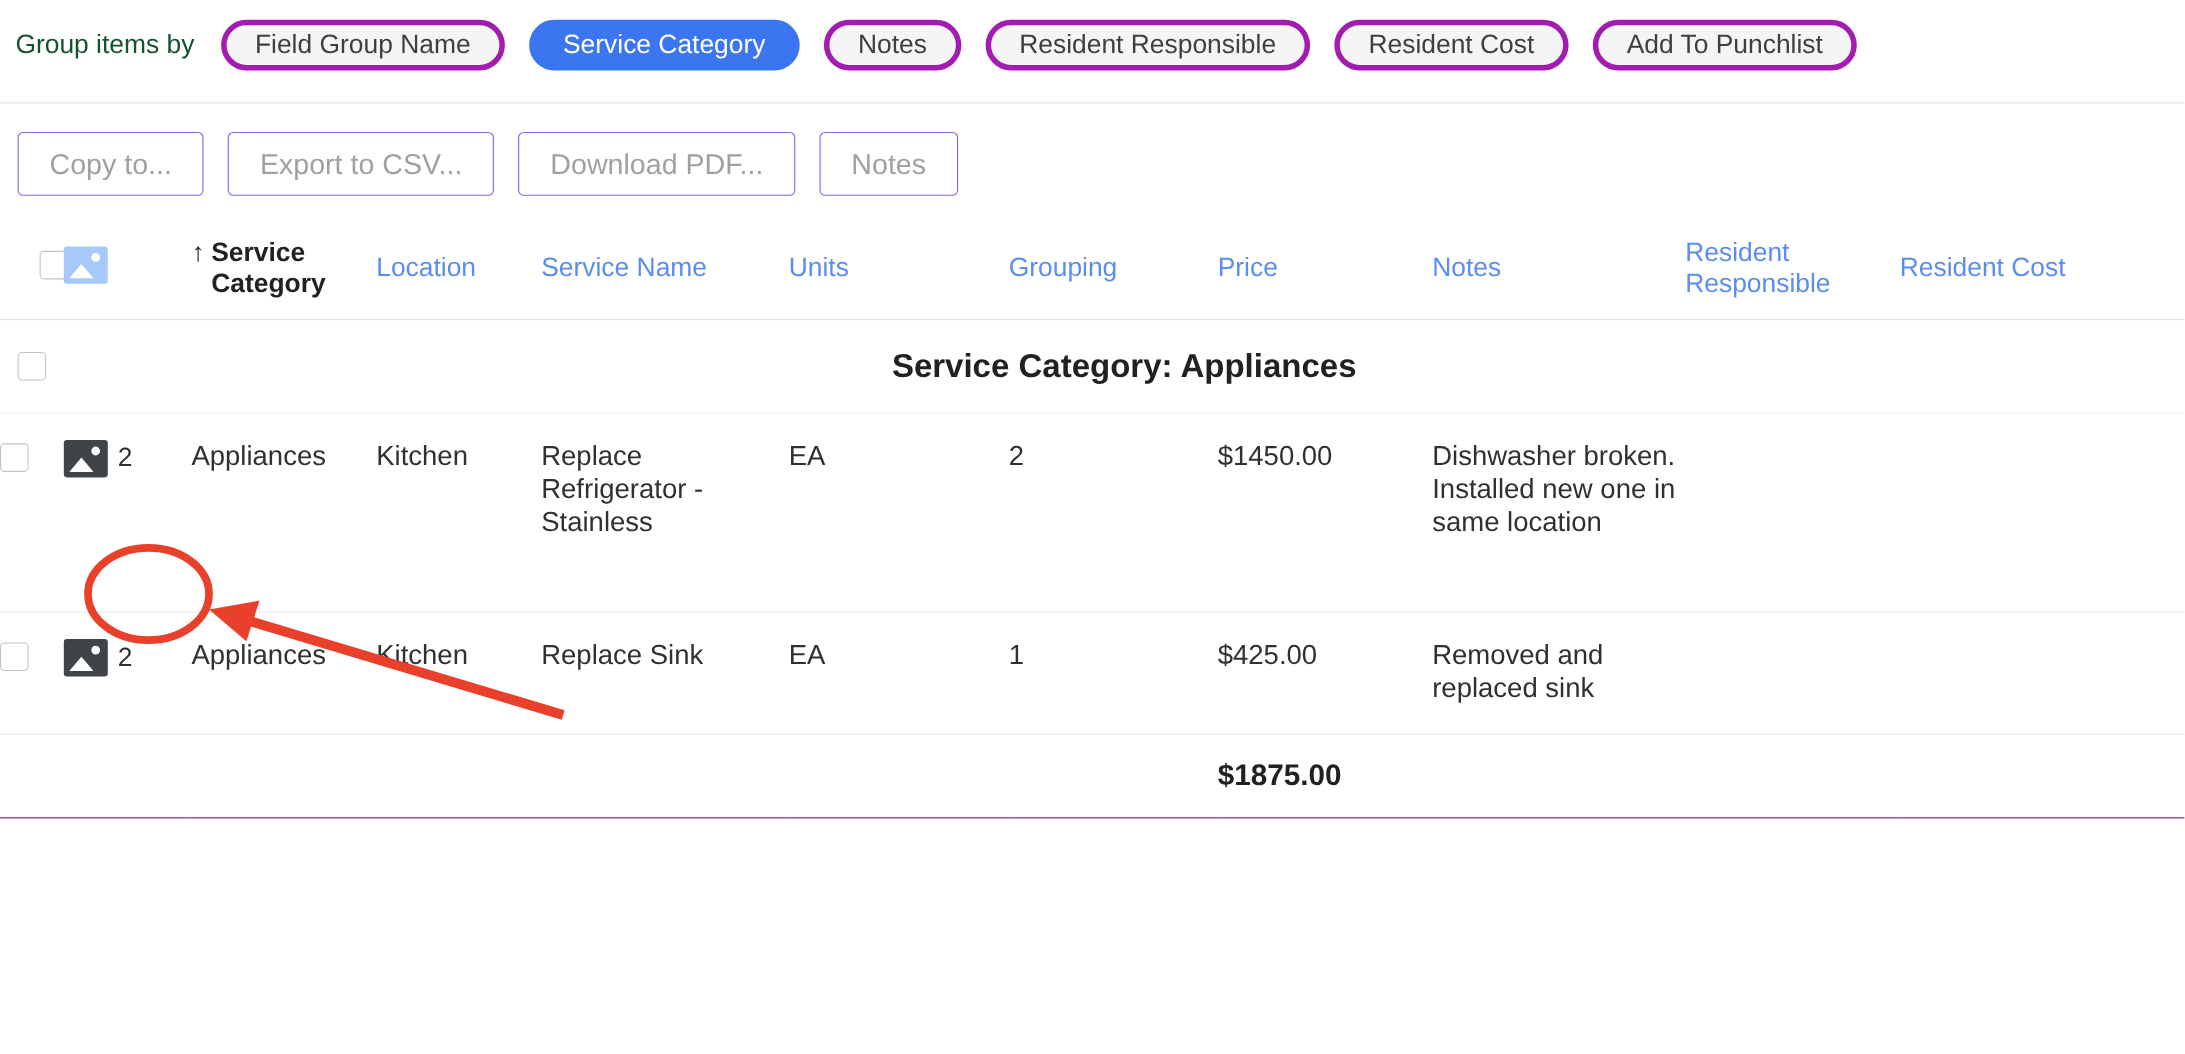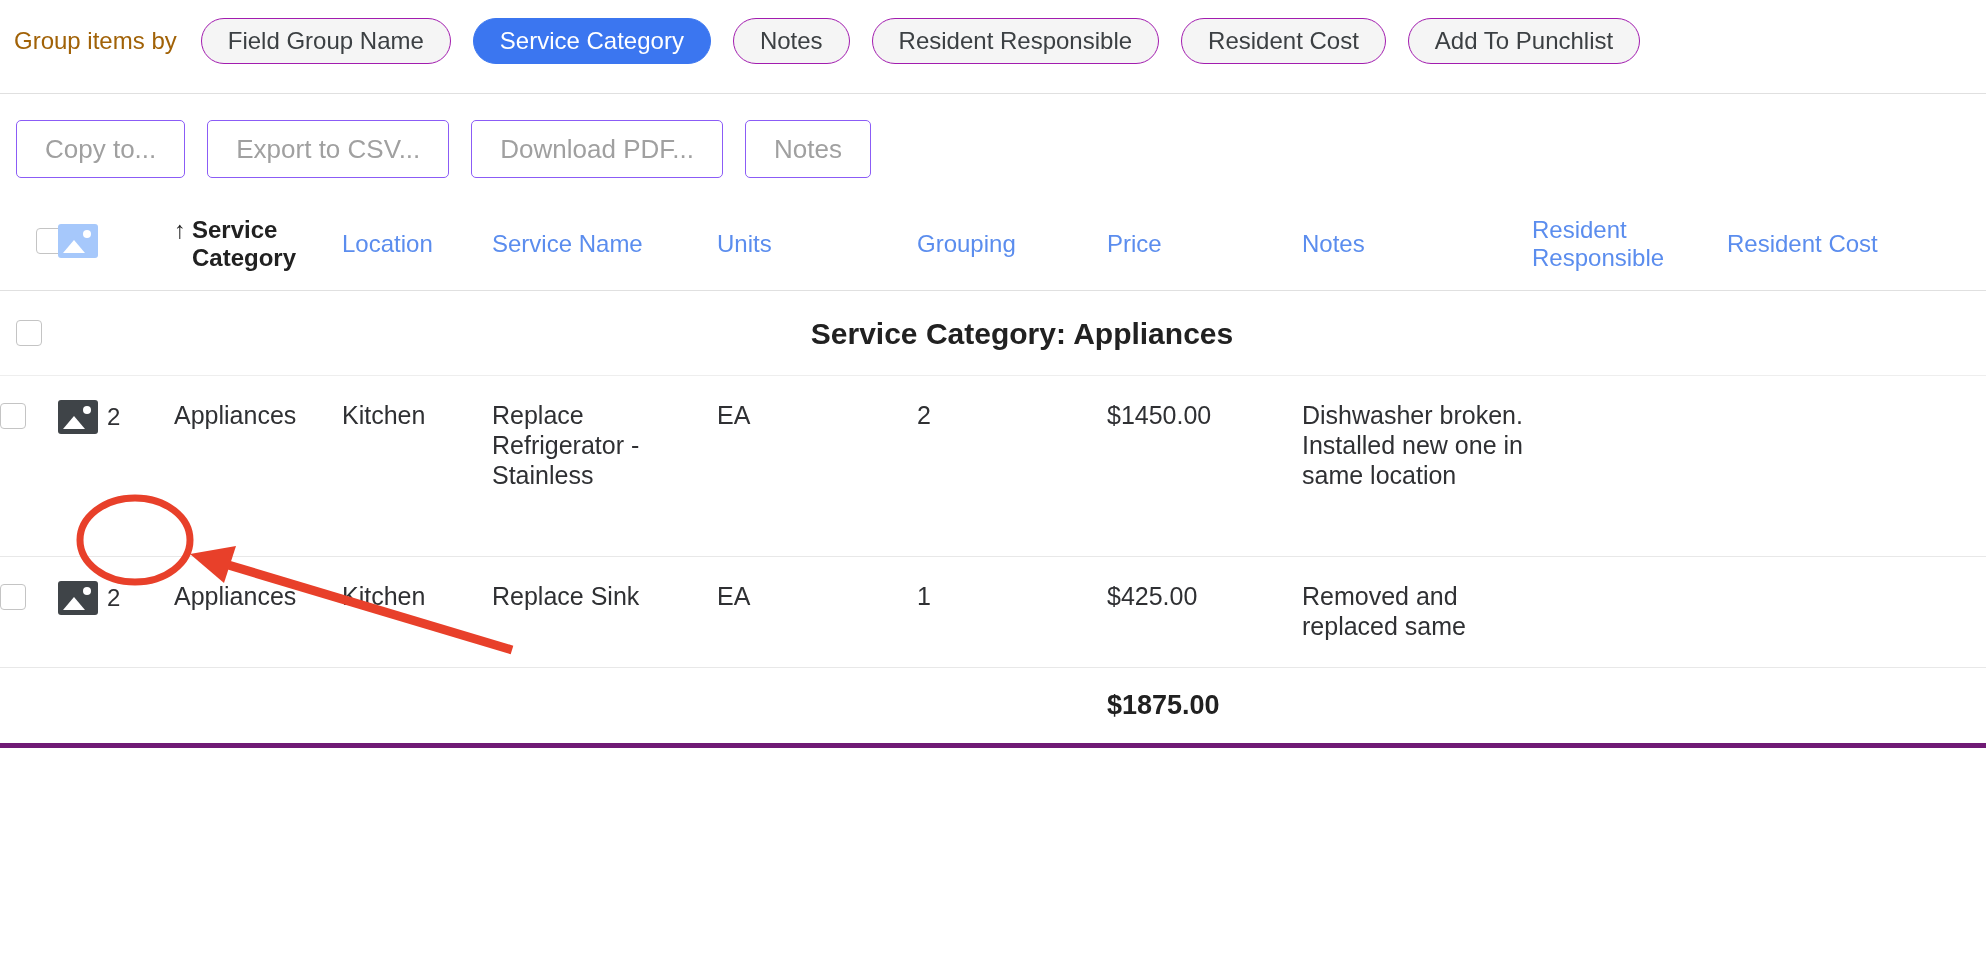--- a/index.html
+++ b/index.html
@@ -17,34 +17,34 @@
   .groupbar {
     padding: 18px 14px 0 14px;
     display: flex;
     flex-wrap: wrap;
     align-items: center;
     gap: 11px 22px;
     max-width: 1966px;
   }
   .groupbar-label {
     font-size: 24px;
-    color: #a16207;
+    color: #14532d;
     line-height: 30px;
     padding-right: 2px;
     white-space: nowrap;
     text-align: center;
   }
   .chip {
     display: inline-flex;
     align-items: center;
     justify-content: center;
     height: 46px;
     padding: 0 26px;
     border-radius: 23px;
-    border: 1px solid #a21caf;
+    border: 5px solid #a21caf;
     background: #f5f5f5;
     color: #3c4043;
     font-size: 24px;
     line-height: 1;
     white-space: nowrap;
     cursor: pointer;
     font-family: "Liberation Sans", sans-serif;
   }
   .chip.active {
     background: #3b76f0;
@@ -191,21 +191,21 @@
     width: 8px; height: 8px; border-radius: 50%;
     background: #ffffff;
   }
   .img-count { font-size: 24px; color: #2f3033; }
 
   .totalrow td {
     padding: 22px 0 22px 0;
     font-size: 27px;
     font-weight: bold;
     color: #212121;
-    border-bottom: 5px solid #701a75;
+    border-bottom: 1px solid #701a75;
   }
 
   
   .annot { position: absolute; left: 0; top: 0; width: 1986px; height: 958px; pointer-events: none; }
 </style>
 </head>
 <body>
 
 <div class="page">
 
@@ -316,21 +316,21 @@
             </span>
             <span class="img-count">2</span>
           </span>
         </td>
         <td>Appliances</td>
         <td>Kitchen</td>
         <td>Replace Sink</td>
         <td>EA</td>
         <td>1</td>
         <td>$425.00</td>
-        <td>Removed and replaced same</td>
+        <td>Removed and replaced sink</td>
         <td></td>
         <td></td>
       </tr>
 
       <tr class="totalrow">
         <td></td>
         <td></td>
         <td></td>
         <td></td>
         <td></td>

